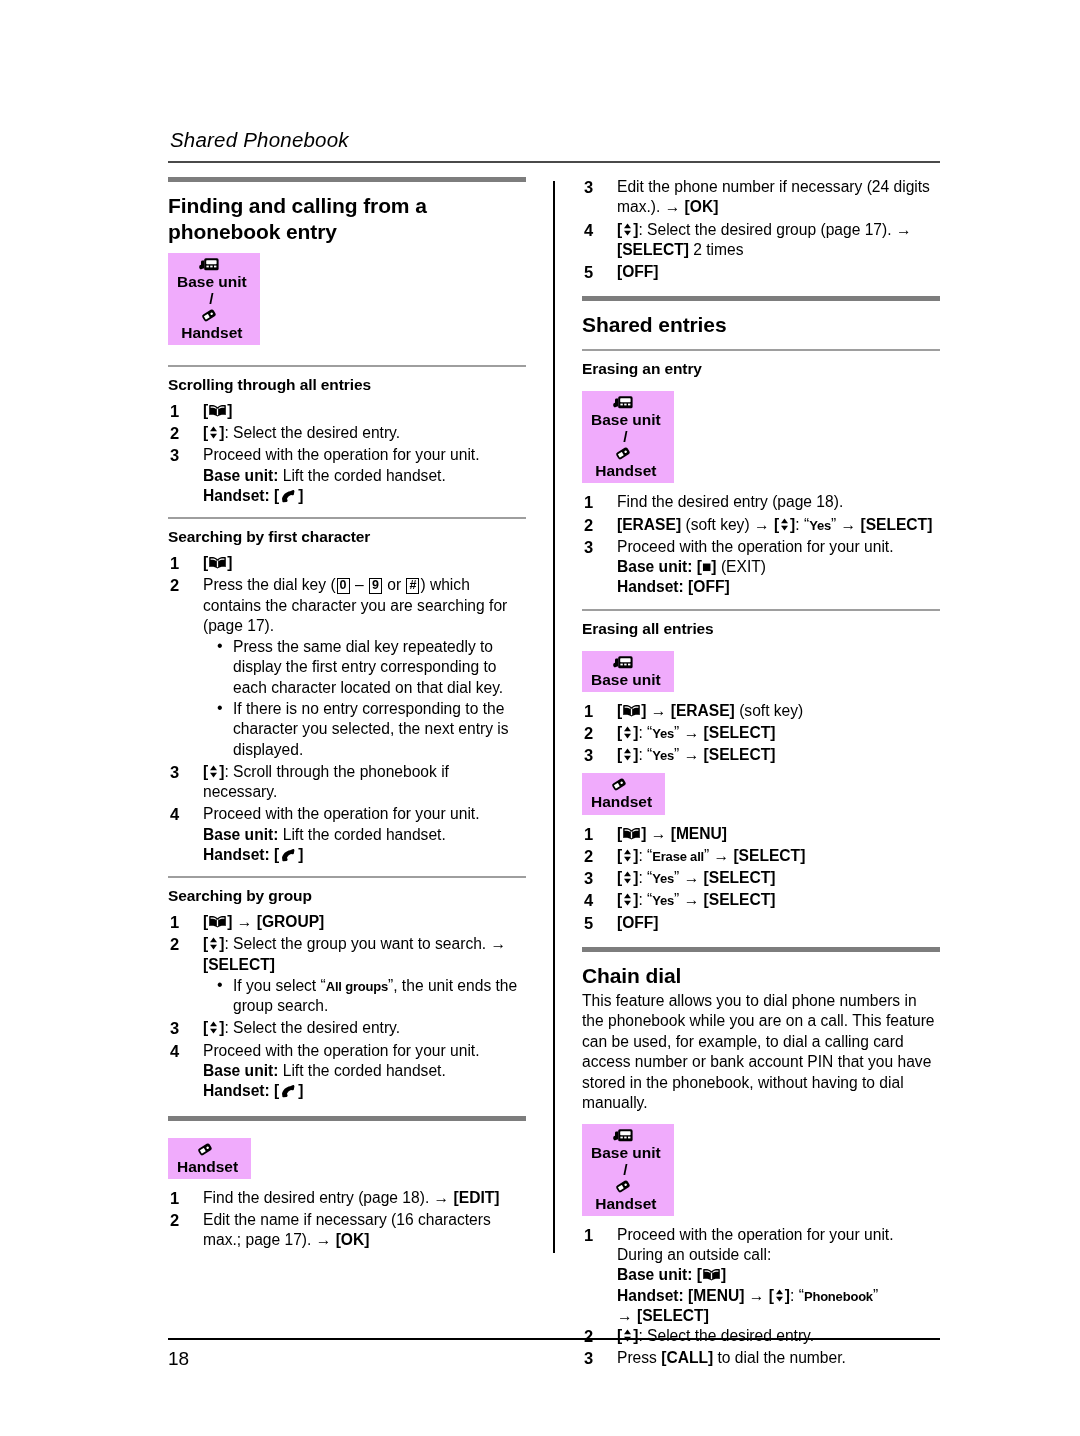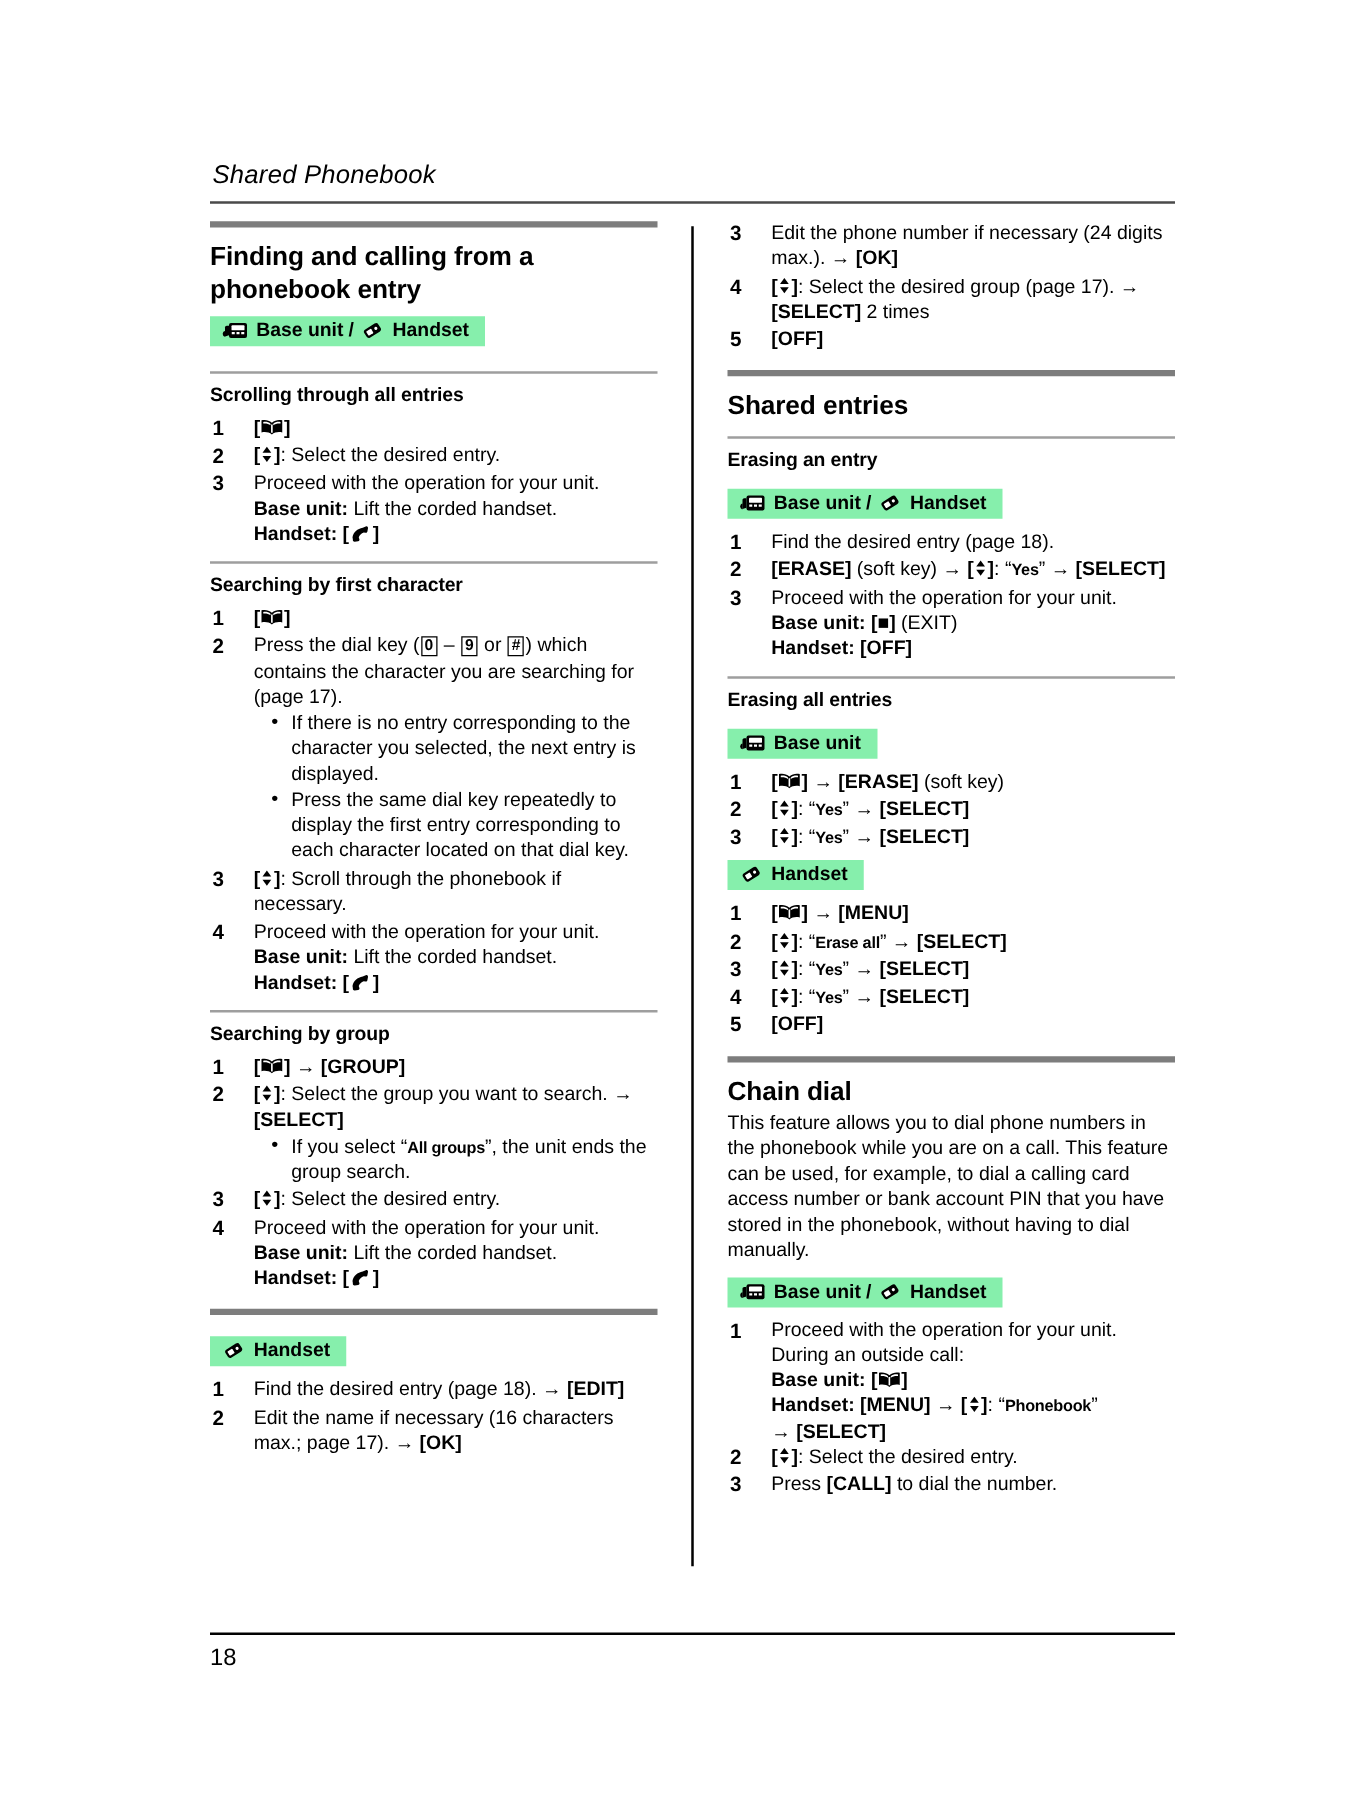--- a/index.html
+++ b/index.html
@@ -87,26 +87,27 @@
     font-size: 15.5px;
     font-weight: bold;
     margin: 0 0 7px 0;
     letter-spacing: -0.1px;
   }
 
   
   .badge {
     display: inline-flex;
     align-items: center;
-    background: #86efac;
+    background: #f0abfc;
     padding: 3px 13px 4px 9px;
     margin: 6px 0 9px 0;
     font-size: 15.5px;
     font-weight: bold;
     line-height: 1.1;
+    flex-direction: column;
   }
   .badge .ic { margin-right: 6px; display:inline-flex; align-items:center; }
   .badge .sep { margin: 0 5px 0 4px; font-weight: bold; }
 
   svg.gl { display: block; }
 
   
   ol.steps {
     list-style: none;
     margin: 0;
@@ -172,21 +173,21 @@
     font-weight: bold;
     line-height: 1.08;
     vertical-align: 1px;
     margin: 0 1px;
   }
 
   
   .footer {
     position: absolute;
     left: 168px;
-    top: 1306px;
+    top: 1338px;
     width: 772px;
   }
   .footer-rule {
     height: 2px;
     background: #000000;
     margin-bottom: 8px;
   }
   .footer-row {
     display: flex;
     align-items: baseline;
@@ -292,22 +293,22 @@
               </svg>]</span>
         </li>
         <li>
           <span class="num">2</span>
           <span>Press the dial key (</span><span class="keybox">0</span>
           <span>–</span>
           <span class="keybox">9</span>
           <span>or</span>
           <span class="keybox">#</span><span>) which contains the character you are searching for (page 17).</span>
           <ul class="bullets">
+            <li>Press the same dial key repeatedly to display the first entry corresponding to each character located on that dial key.</li>
             <li>If there is no entry corresponding to the character you selected, the next entry is displayed.</li>
-            <li>Press the same dial key repeatedly to display the first entry corresponding to each character located on that dial key.</li>
           </ul>
         </li>
         <li>
           <span class="num">3</span>
           <span class="kb">[<svg class="gl" style="display:inline-block;vertical-align:-2px" width="11" height="15" viewBox="0 0 11 15">
                 <path d="M5.5 1.4 L9.0 6.2 L2.0 6.2 Z" fill="#000"></path>
                 <path d="M5.5 13.6 L9.0 8.8 L2.0 8.8 Z" fill="#000"></path>
               </svg>]</span><span>: Scroll through the phonebook if necessary.</span>
         </li>
         <li class="tight">

